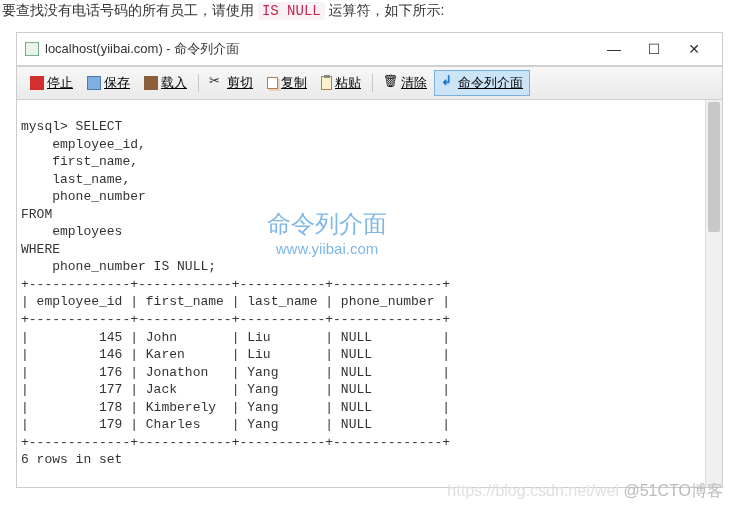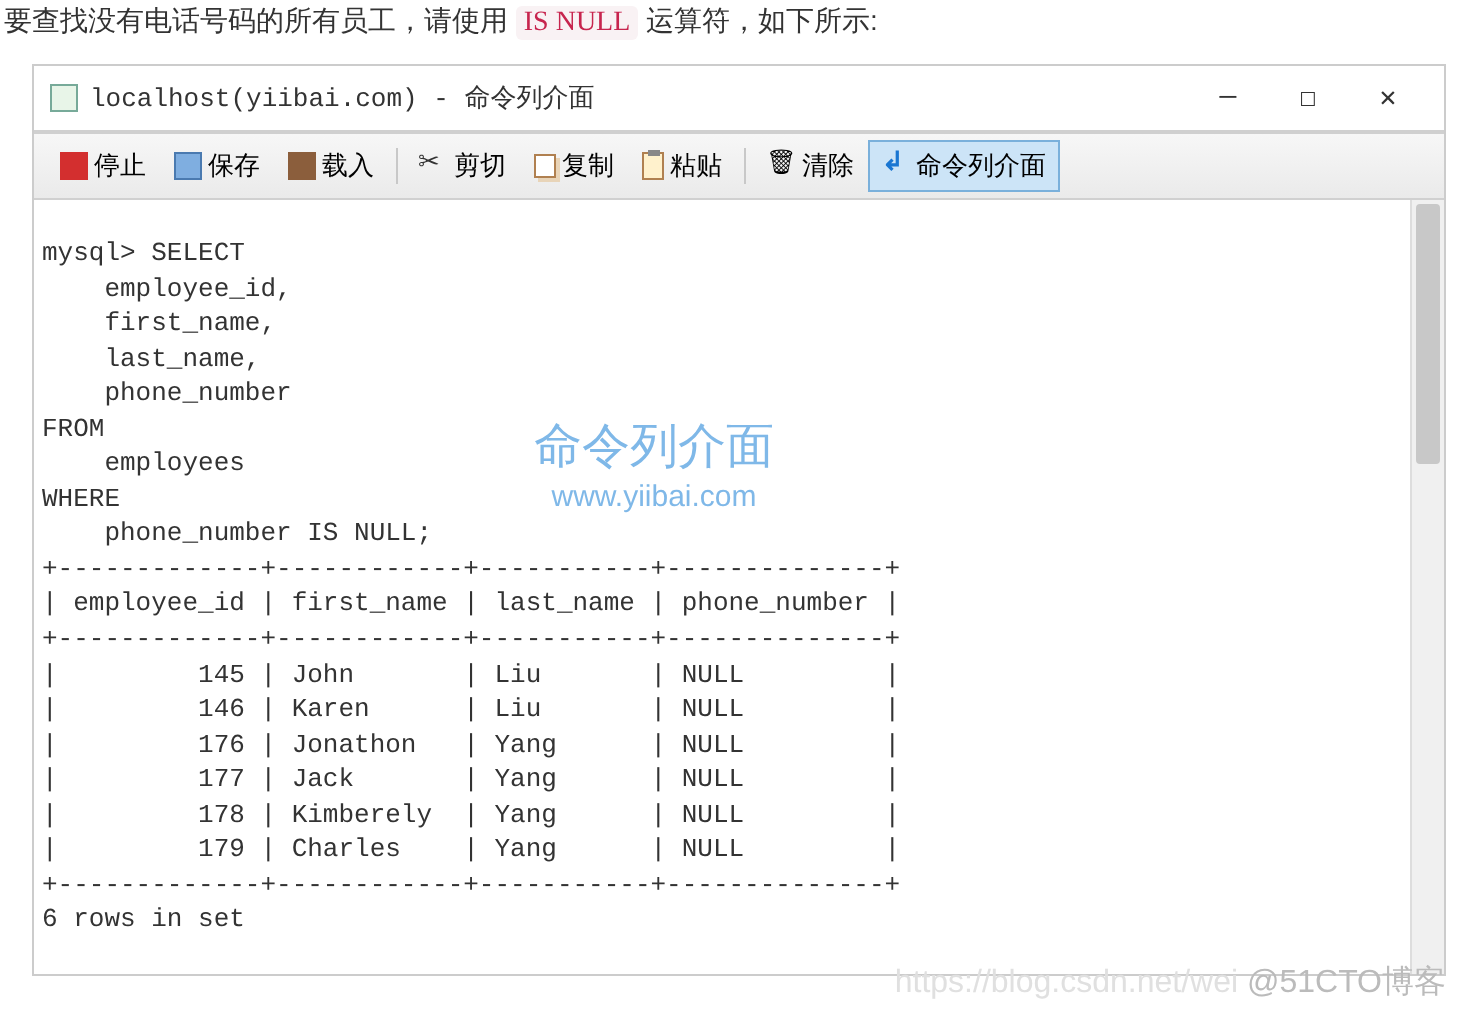--- a/index.html
+++ b/index.html
@@ -1,27 +1,27 @@
 <!DOCTYPE html>
 <html><head>
   <meta charset="utf-8">
   <style>
     * { margin: 0; padding: 0; box-sizing: border-box; }
     body { font-family: "Microsoft YaHei", sans-serif; font-size: 14px; background: #fff; width: 739px; height: 506px; }
     .intro { padding: 2px 0 12px 2px; color: #333; }
-    .intro .code { color: #c7254e; background: #f9f2f4; padding: 1px 4px; border-radius: 3px; font-family: Liberation Serif, serif; }
+    .intro .code { color: #c7254e; background: #f9f2f4; padding: 1px 4px; border-radius: 3px; font-family: Liberation Mono, monospace; }
     .window-wrap { margin: 0 16px; border: 1px solid #ccc; background: #fff; }
-    .titlebar { display: flex; align-items: center; padding: 6px 8px; border-bottom: 1px solid #d0d0d0; background: #fff; font-family: Liberation Mono, monospace; }
+    .titlebar { display: flex; align-items: center; padding: 6px 8px; border-bottom: 1px solid #d0d0d0; background: #fff; }
     .titlebar .app-icon { width: 14px; height: 14px; border: 1px solid #7a9; background: #e8f5e8; margin-right: 6px; }
     .titlebar .title { flex: 1; color: #333; font-size: 13px; }
     .win-controls { display: flex; gap: 0; }
     .win-btn { width: 40px; height: 20px; display: flex; align-items: center; justify-content: center; font-size: 14px; color: #333; cursor: pointer; }
     .menubar { display: flex; gap: 14px; padding: 4px 10px; font-size: 13px; color: #333; }
     .toolbar { display: flex; align-items: center; padding: 3px 6px; background: linear-gradient(#f7f7f7, #eaeaea); border-top: 1px solid #d0d0d0; border-bottom: 1px solid #d0d0d0; font-size: 13px; }
-    .tbtn { display: flex; align-items: center; gap: 3px; padding: 3px 6px; cursor: pointer; border: 1px solid transparent; }
+    .tbtn { display: flex; align-items: center; gap: 3px; padding: 3px 6px; cursor: pointer; border: 1px solid transparent; text-decoration: underline; }
     .tbtn.active { background: #cce4f7; border: 1px solid #7ab0db; }
     .tsep { width: 1px; height: 18px; background: #c8c8c8; margin: 0 4px; }
     .ico { width: 14px; height: 14px; display: inline-block; }
     .ico-stop { background: #d32f2f; }
     .ico-save { border: 1px solid #4a7ab0; background: #7faee0; position: relative; }
     .ico-load { background: #8b5e3c; }
     .ico-cut { position: relative; }
     .ico-cut::before { content: "✂"; font-size: 13px; color: #333; position: absolute; top: -3px; left: -1px; }
     .ico-copy { border: 1px solid #b08050; background: #fff; box-shadow: 2px 2px 0 #e8d4b8; width: 11px; height: 12px; }
     .ico-paste { border: 1px solid #b08050; background: #fff1cc; width: 11px; height: 14px; position: relative; }

